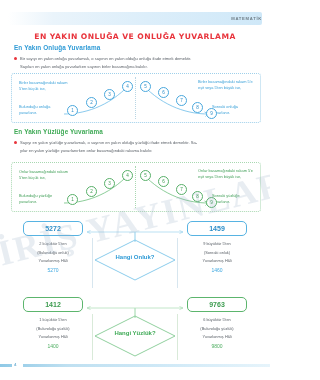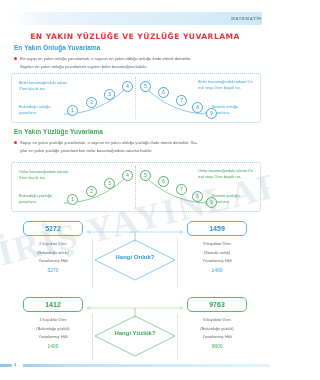--- a/index.html
+++ b/index.html
@@ -148,21 +148,21 @@
   }
 </style>
 </head>
 <body>
 
 <div class="page">
 
   <div class="topbar"></div>
   <div class="topbar-label">MATEMATİK</div>
 
-  <div class="main-title">EN YAKIN YÜZLÜĞE VE YÜZLÜĞE YUVARLAMA</div>
+  <div class="main-title">EN YAKIN ONLUĞA VE ONLUĞA YUVARLAMA</div>
 
   <div class="sec-title blue">En Yakın Onluğa Yuvarlama</div>
 
   <div class="bullet b1">
     <span class="ln"><span class="dot"></span><span>Bir sayıyı en yakın onluğa yuvarlamak, o sayının en yakın olduğu onluğu ifade etmek demektir.</span></span>
     <span class="ln" style="padding-left:6px;text-indent:0;">Sayıları en yakın onluğa yuvarlarken sayının birler basamağına bakılır.</span>
   </div>
 
   <div class="arc-panel p1">
     <div class="divider"></div>

